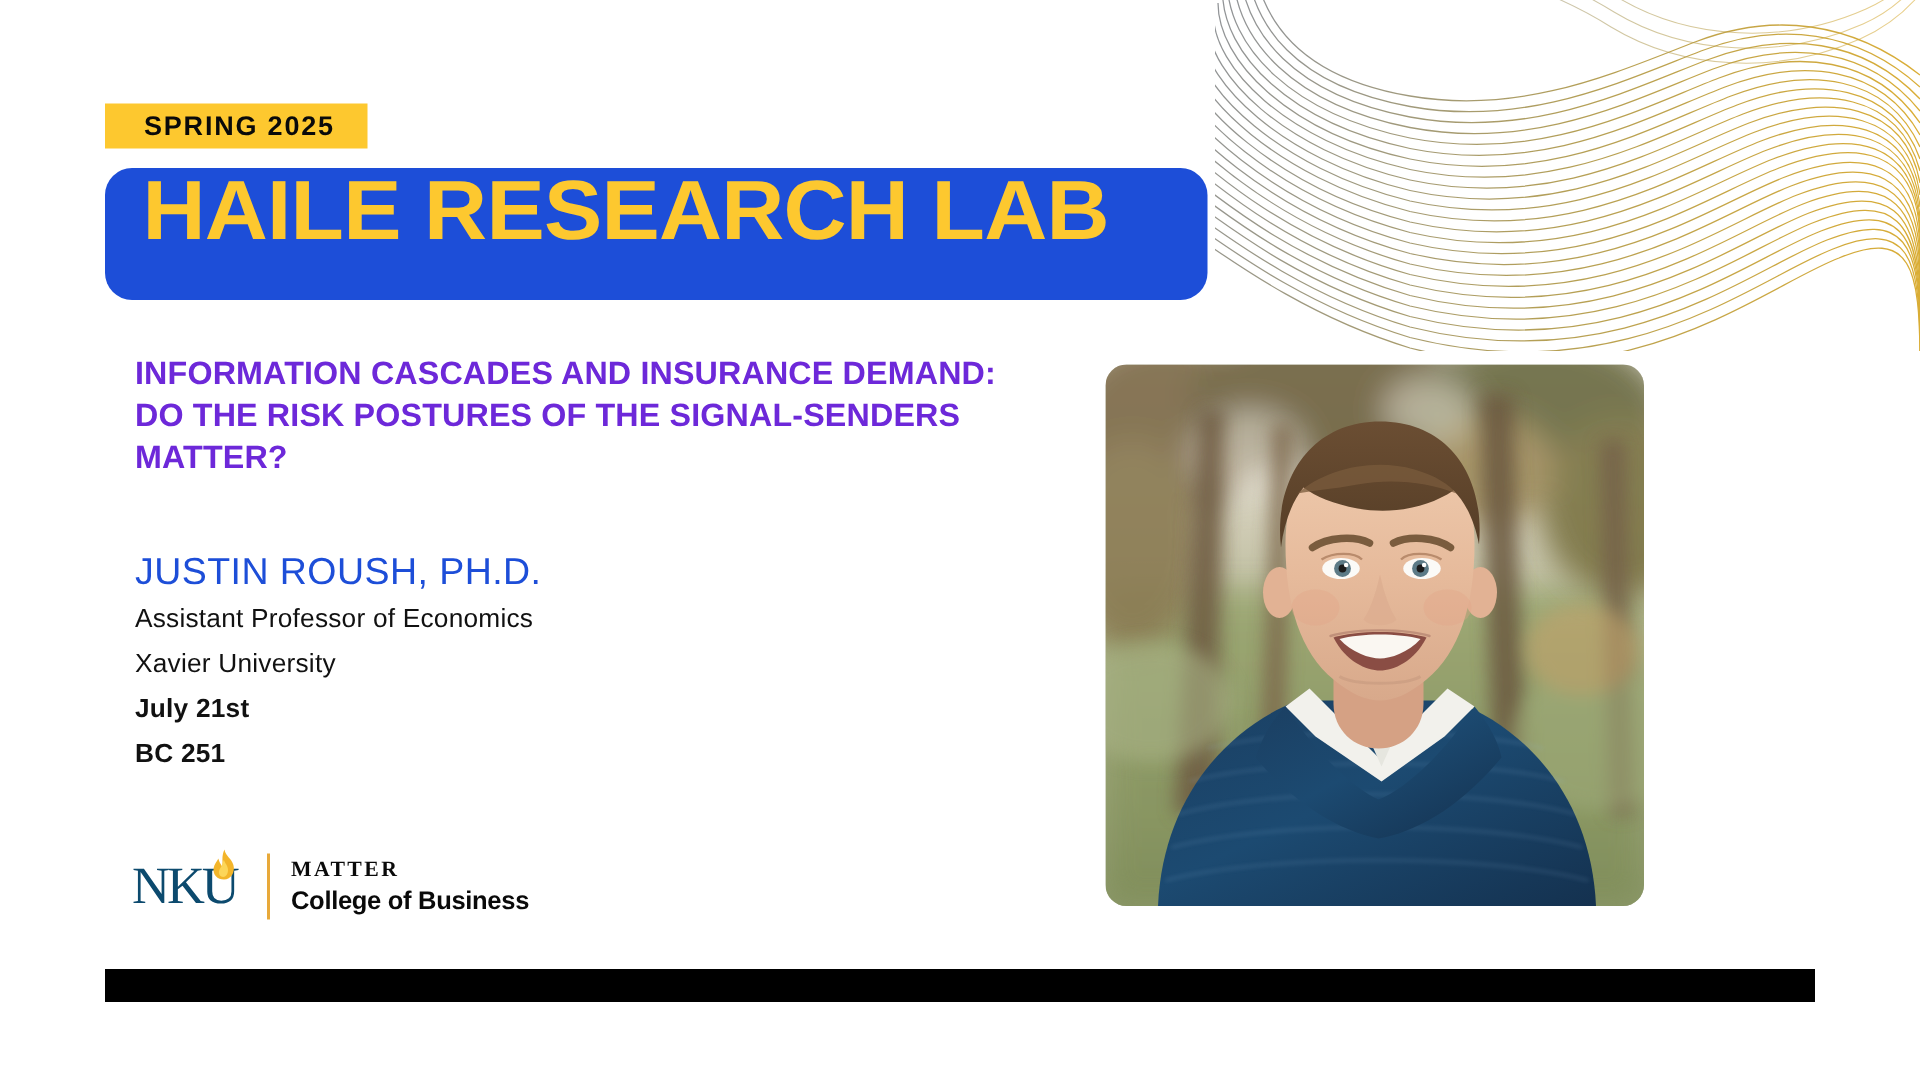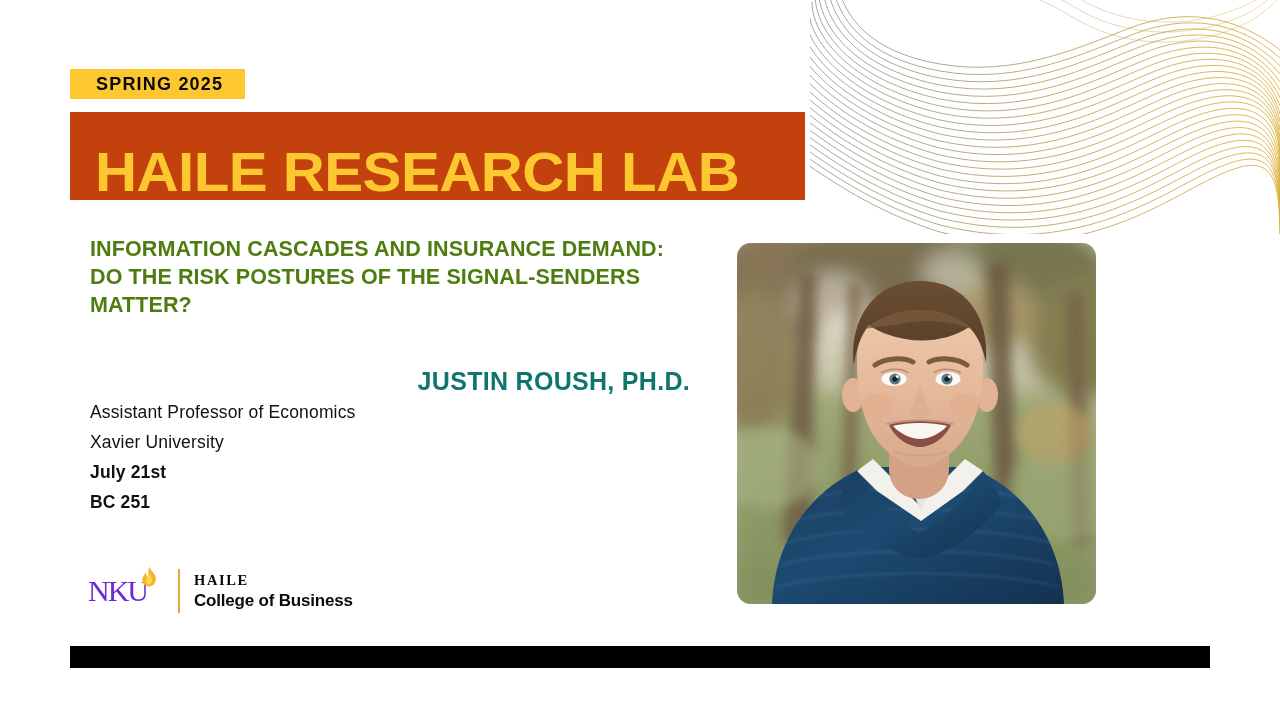--- a/index.html
+++ b/index.html
@@ -36,22 +36,22 @@
     letter-spacing:1.2px;
     color:#0a0a0a;
     white-space:nowrap;
   }
 
   
   #title-banner {
     position:absolute;
     left:70px; top:112px;
     width:735px; height:88px;
-    background:#c2410c;
-    display:flex; align-items:flex-end;
+    background:#1d4ed8;
+    display:flex; align-items:flex-start;border-radius:18px;
   }
   #title-banner .banner-text {
     color:#FDC82F;
     font-size:56px;
     font-weight:700;
     letter-spacing:-0.5px;
     line-height:1;
     padding-left:24px;
     transform:scaleX(1.04);
     transform-origin:left center;
@@ -62,32 +62,31 @@
   #talk-block {
     position:absolute;
     left:90px; top:236px;
     width:600px;
   }
   #talk-title {
     font-size:21.5px;
     font-weight:700;
     line-height:1.30;
     letter-spacing:0.1px;
-    color:#4d7c0f;
+    color:#6d28d9;
     text-transform:uppercase;
     max-width:580px;
   }
   #speaker-block { margin-top:46px; }
   #speaker-name {
     font-size:25px;
-    font-weight:700;
+    font-weight:400;
     letter-spacing:0.3px;
-    color:#0f766e;
+    color:#1d4ed8;
     line-height:1.25;
-    text-align:right;
   }
   .speaker-line {
     font-size:17.5px;
     font-weight:400;
     color:#111;
     line-height:1.72;
     letter-spacing:0.15px;
   }
   .speaker-line.bold { font-weight:700; }
 
@@ -97,23 +96,23 @@
     left:88px; top:565px;
     display:flex; align-items:center;
     height:52px;
   }
   #nku-mark {
     position:relative;
     width:82px; height:46px;
   }
   #nku-letters {
     font-family:"Liberation Serif", serif;
-    font-size:30px;
+    font-size:35px;
     font-weight:400;
-    color:#6d28d9;
+    color:#0c4a6e;
     letter-spacing:-2px;
     line-height:46px;
     text-align:center;
   }
   #nku-flame { position:absolute; left:52px; top:-2px; width:18px; height:26px; }
   #logo-divider {
     width:2px; height:44px;
     background:#E8A93A;
     margin:0 14px 0 8px;
   }
@@ -224,21 +223,21 @@
   <div id="logo">
     <div id="nku-mark">
       <span id="nku-letters">NKU</span>
       <svg id="nku-flame" viewBox="0 0 18 26" aria-hidden="true">
         <path d="M9.6 0.4 C10.6 5.2 14.4 6.4 15.6 10.6 C16.9 15.2 14.1 20.4 9.3 20.4 C4.9 20.4 1.8 17.2 2.4 12.9 C2.8 10.1 4.6 8.6 5.6 6.4 C6.2 9.4 7.6 10.2 8.2 12.2 C8.8 9.0 7.4 5.2 9.6 0.4 Z" fill="#F3B52A"></path>
         <path d="M9.2 7.2 C10.2 10.0 12.0 11.2 12.0 14.0 C12.0 16.7 10.6 18.6 8.8 18.6 C7.0 18.6 5.8 17.2 6.0 15.0 C6.2 13.0 7.8 12.2 8.2 10.0 Z" fill="#FCD659"></path>
       </svg>
     </div>
     <div id="logo-divider"></div>
     <div id="logo-text">
-      <span id="haile-word">HAILE</span>
+      <span id="haile-word">MATTER</span>
       <span id="college-word">College of Business</span>
     </div>
   </div>
 
   <div id="headshot">
     <svg viewBox="0 0 359 361" preserveAspectRatio="xMidYMid slice" aria-hidden="true">
       <defs>
         <linearGradient id="bgsky" x1="0" y1="0" x2="0" y2="1">
           <stop offset="0" stop-color="#E9E6DC"></stop>
           <stop offset="0.30" stop-color="#CFCBB4"></stop>

